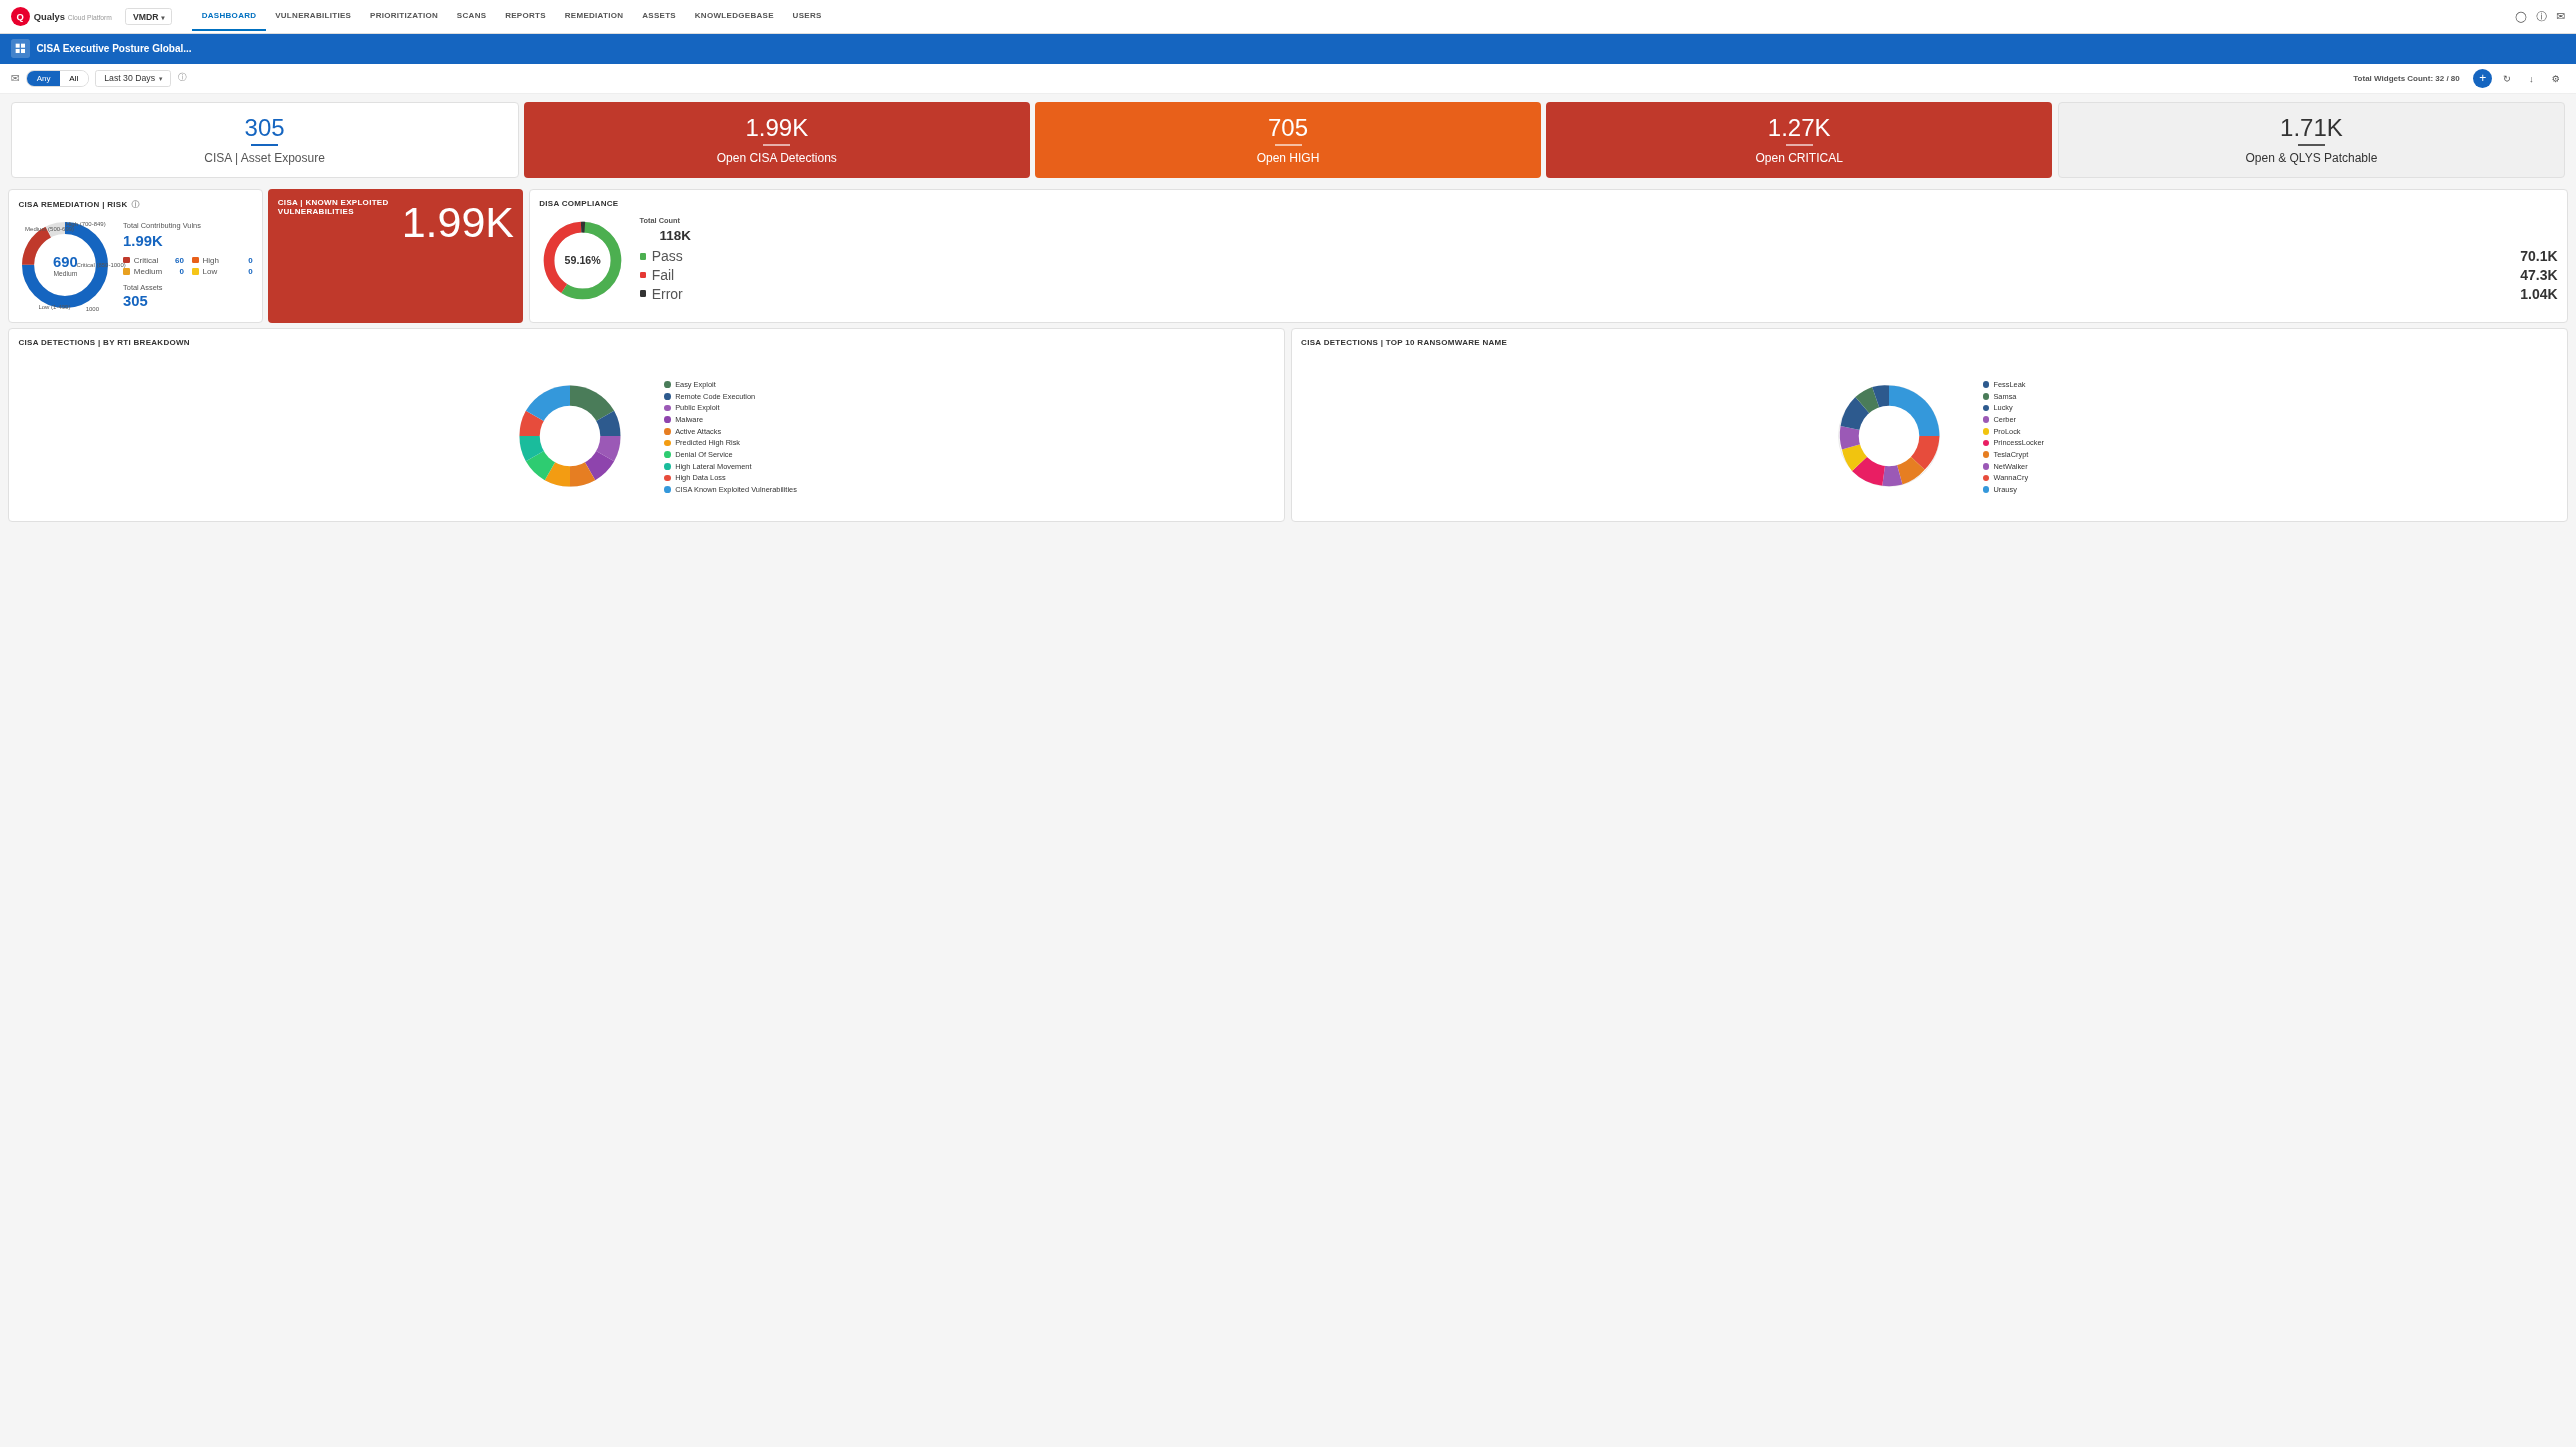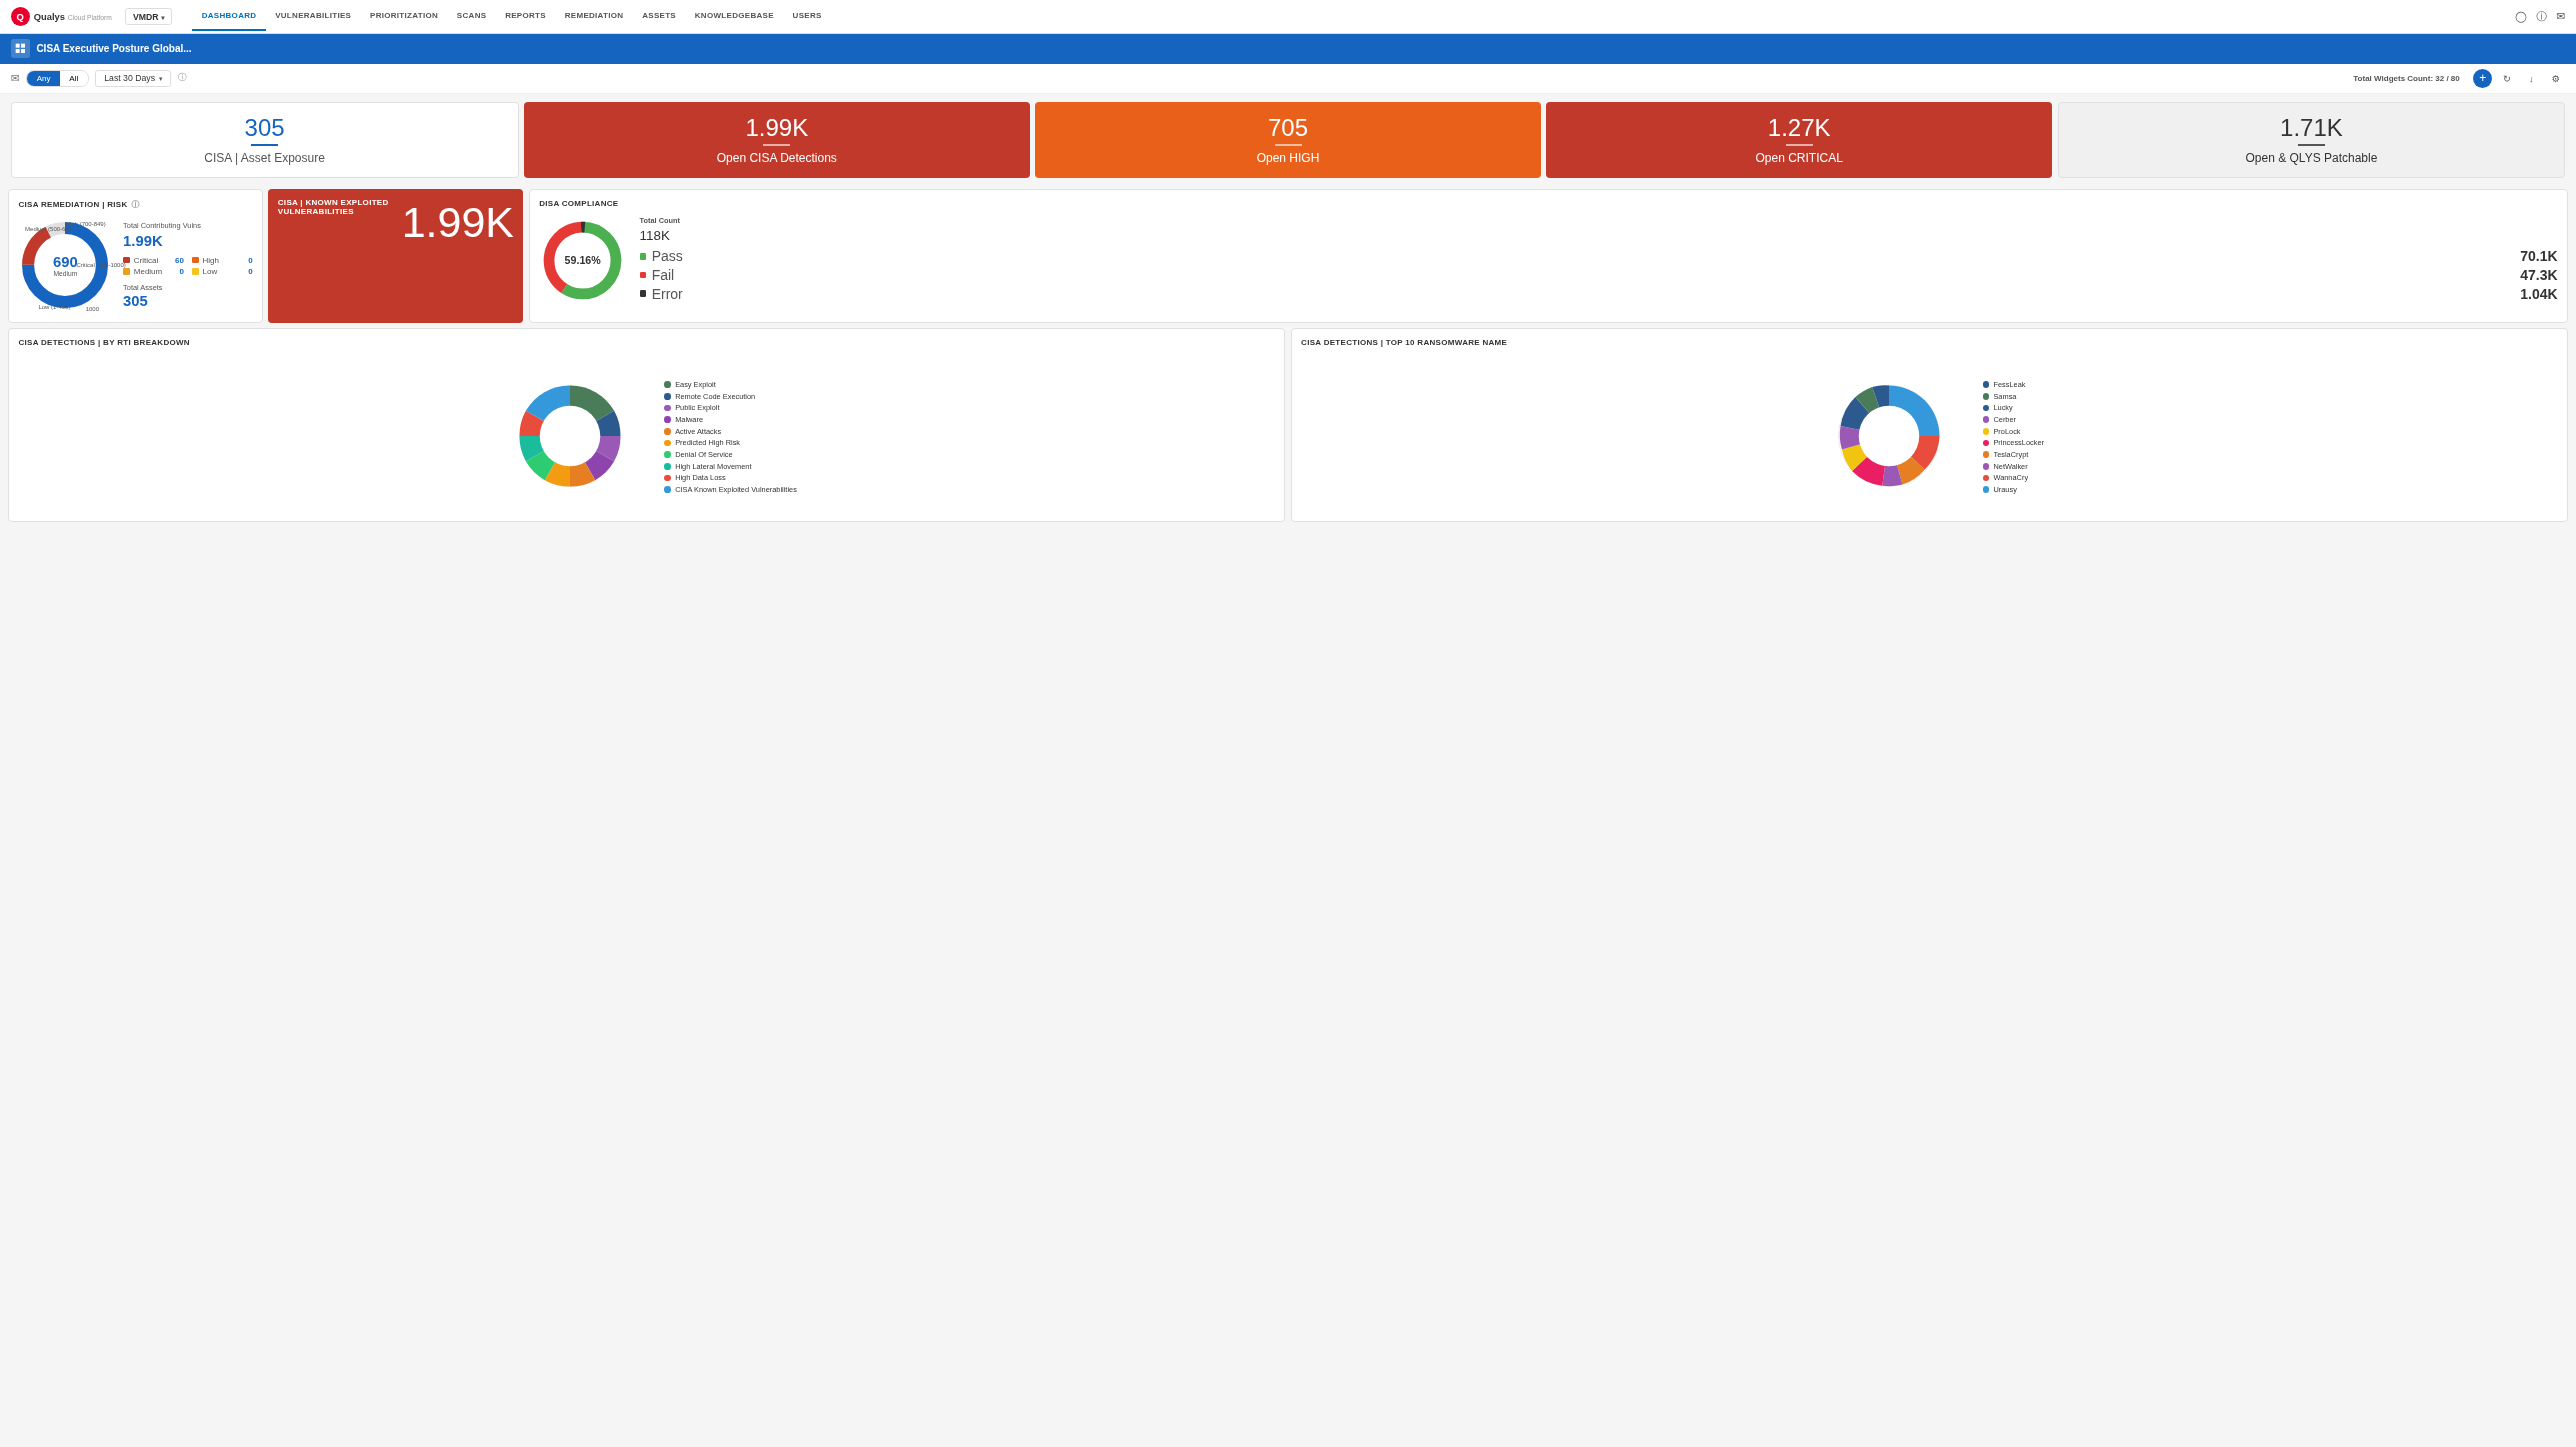--- a/index.html
+++ b/index.html
@@ -273,21 +273,21 @@
     }
     .disa-donut svg { transform: rotate(-90deg); }
     .disa-center {
       position: absolute; top: 50%; left: 50%;
       transform: translate(-50%, -50%);
       text-align: center;
     }
     .disa-pct { font-size: 10.7px; font-weight: 700; color: #333; }
     .disa-legend { flex: 1; }
     .disa-legend-title { font-size: 7.4px; color: #555; margin-bottom: 2.7px; font-weight: 600; }
-    .disa-total { font-size: 13.4px; font-weight: 400; color: #333; margin-bottom: 5.4px; }
+    .disa-total { font-size: 13.4px; font-weight: 700; color: #333; margin-bottom: 5.4px; margin-left: 20px; }
     .disa-legend-item {
       display: flex; align-items: center; gap: 5.4px;
       font-size: 14px; margin-bottom: 2.7px;
     }
     .disa-dot { width: 6.7px; height: 6.7px; border-radius: 1.3px; flex-shrink: 0; }
     .disa-item-label { flex: 1; color: #555; }
     .disa-item-val { font-weight: 600; color: #333; }
 
     
     .bottom-row {

